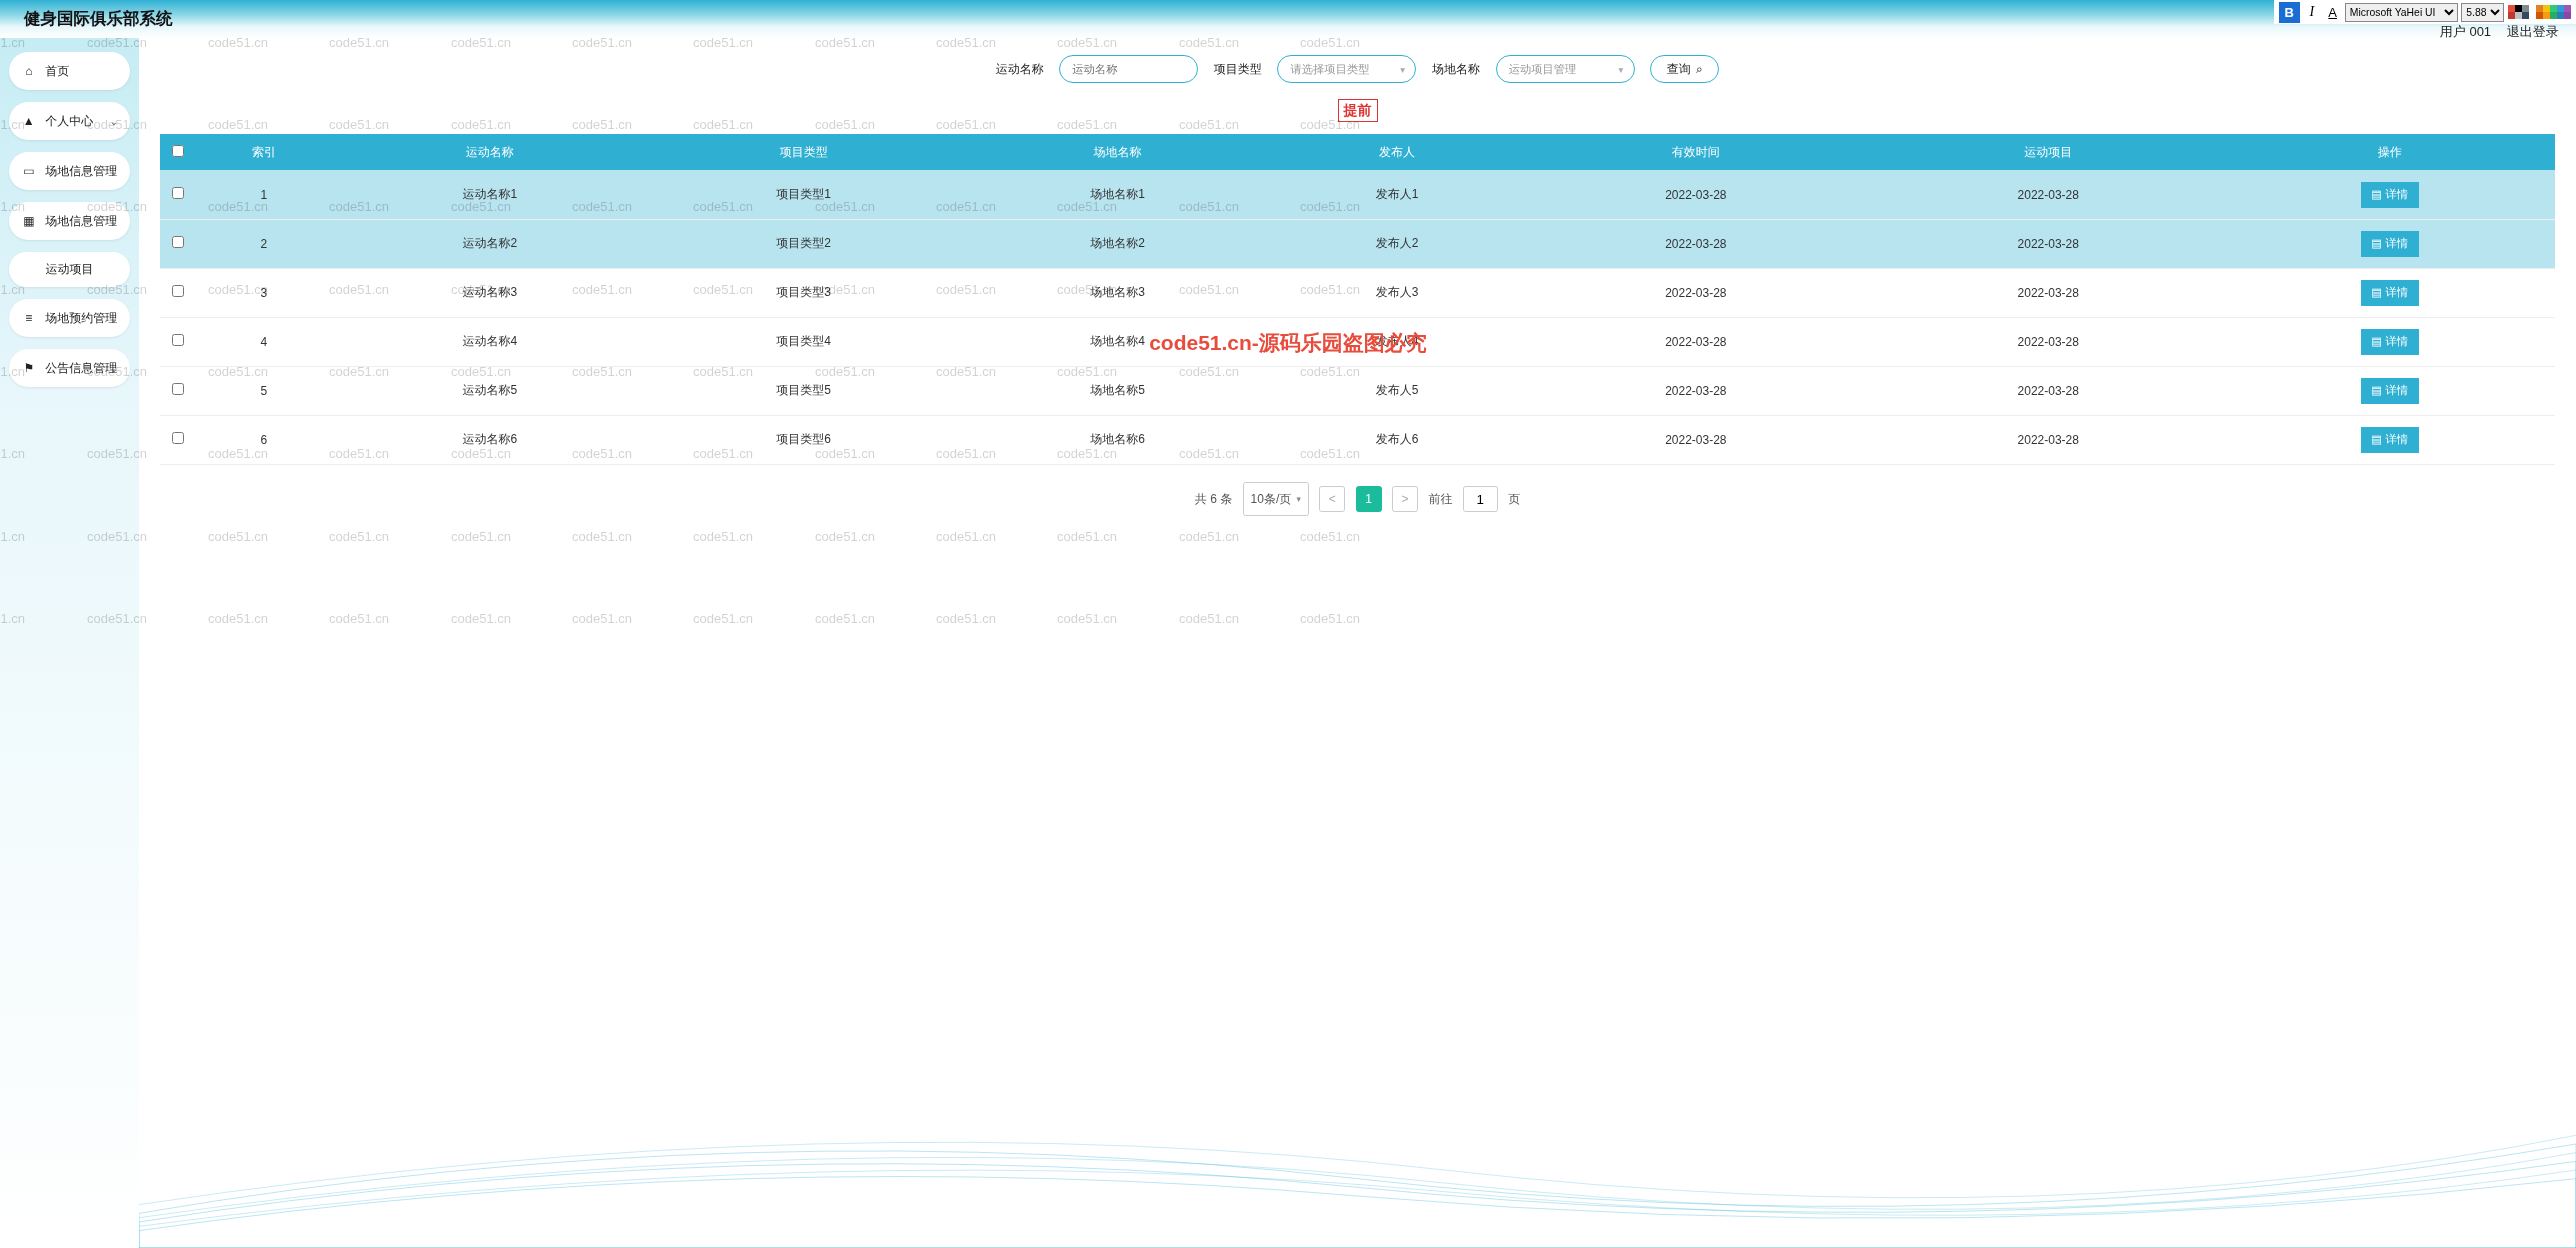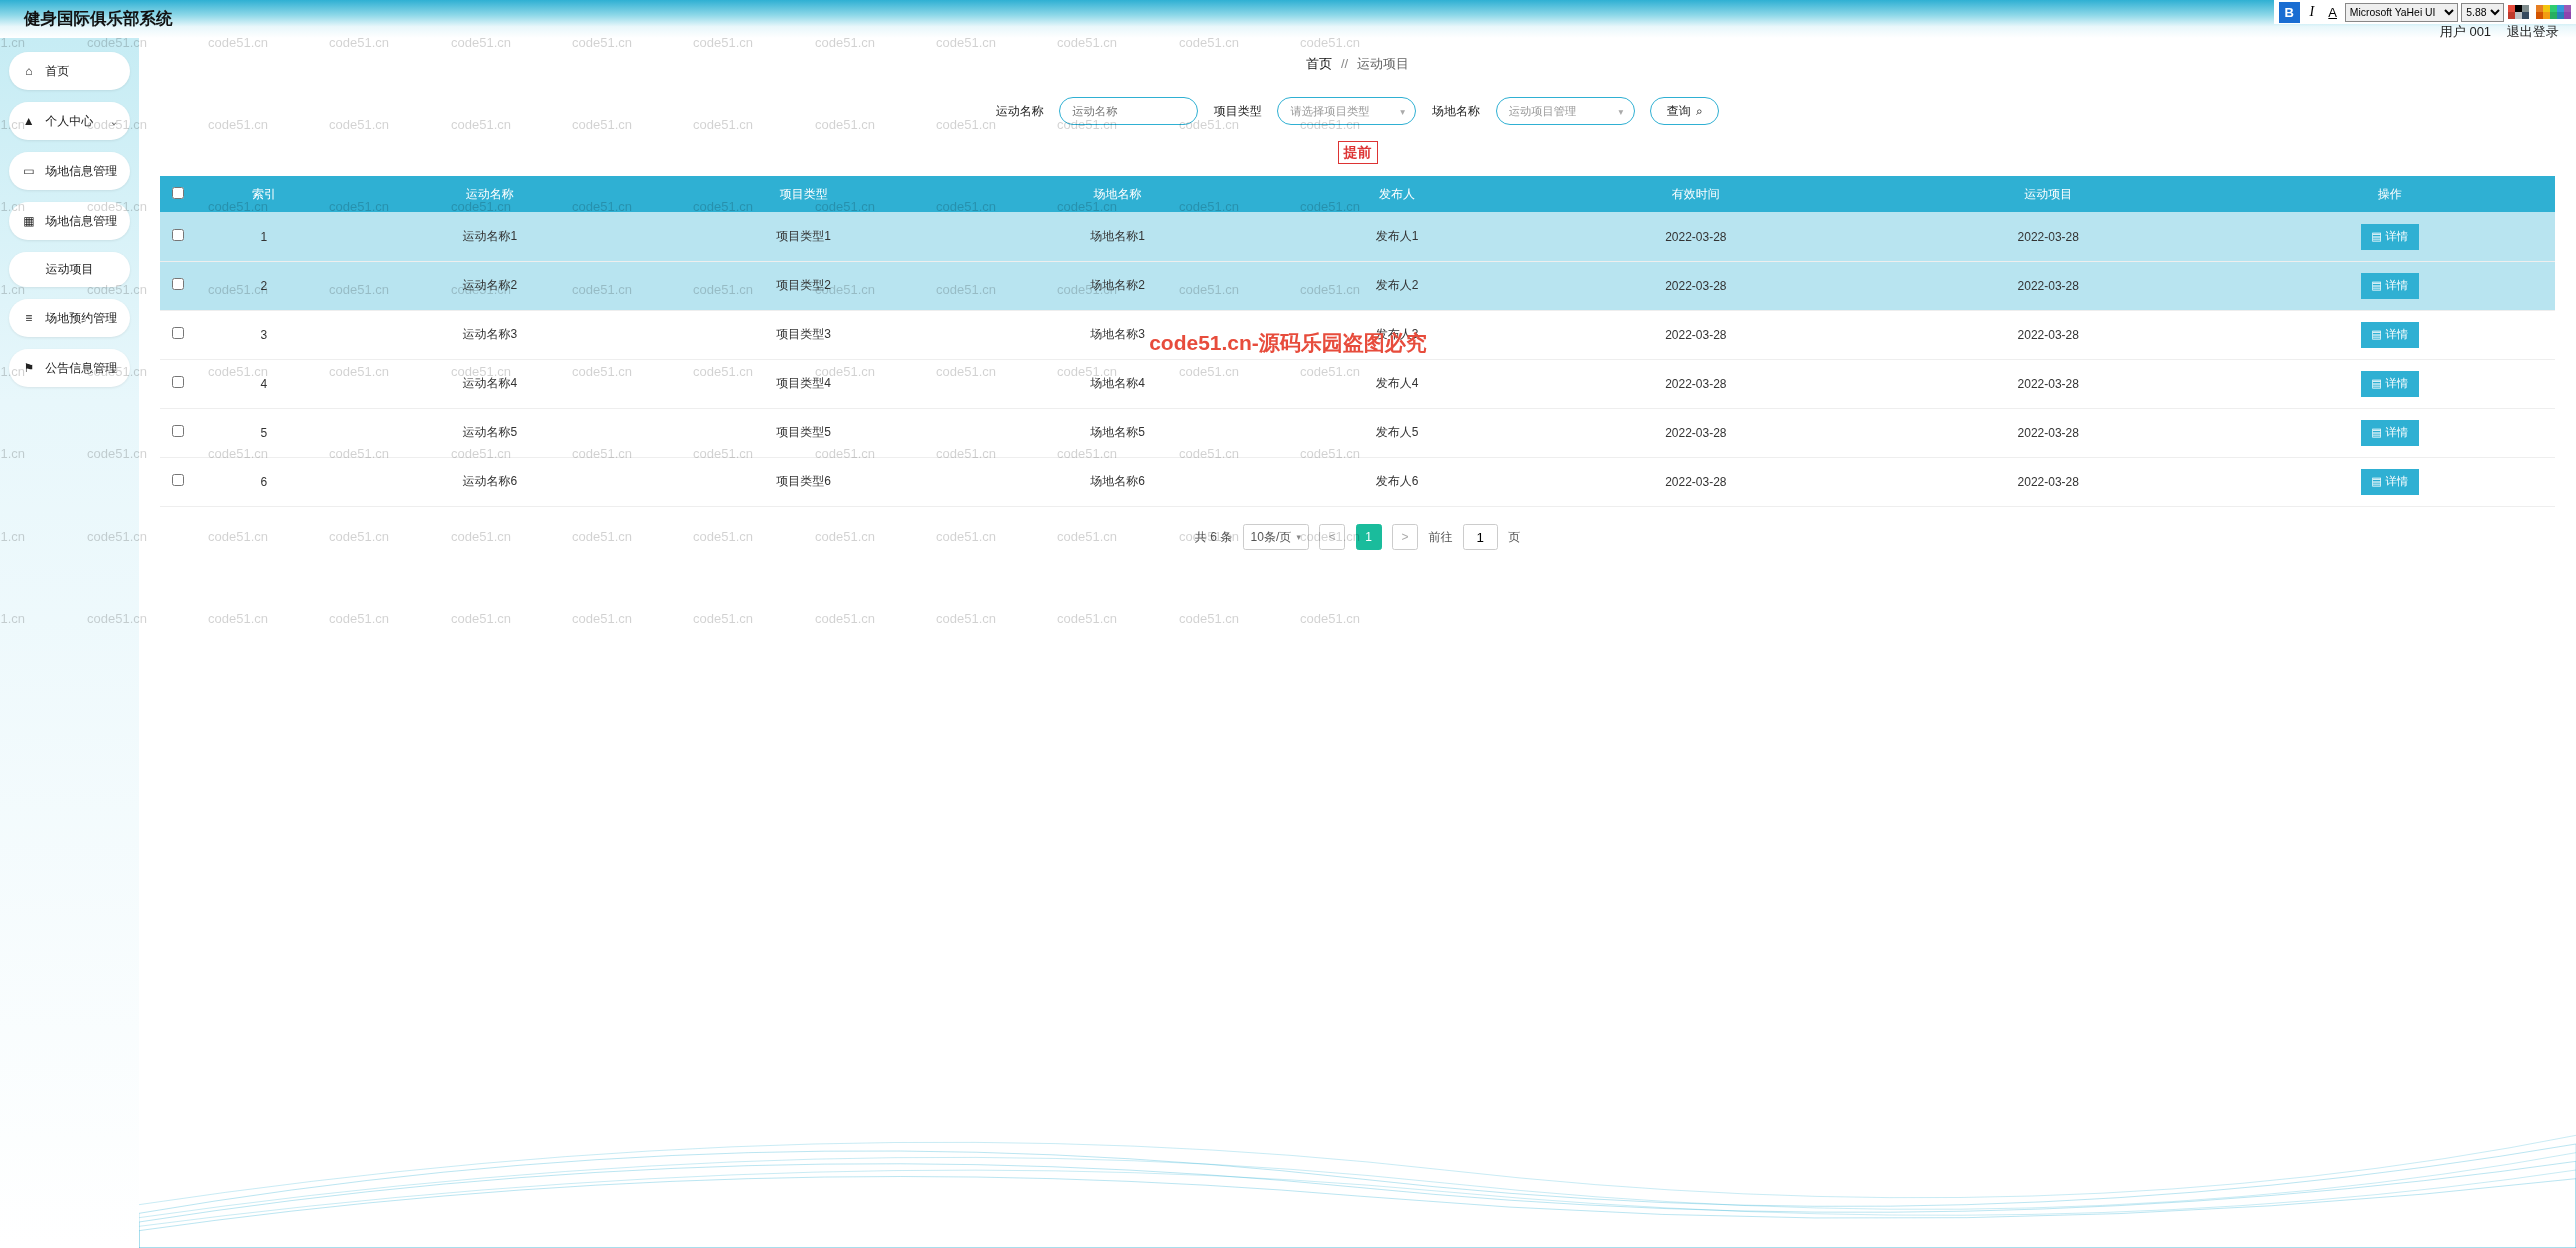--- a/index.html
+++ b/index.html
@@ -48,21 +48,21 @@
 table { width: 100%; border-collapse: collapse; font-size: 12px; }
 thead th { background: #2fb0d3; color: #fff; font-weight: 500; height: 36px; text-align: center; }
 thead th:first-child { width: 35px; }
 tbody td { height: 49px; text-align: center; color: #333; border-bottom: 0.9px solid #eee; }
 tbody tr.sel { background: #b8e4f0; }
 .detail-btn { display: inline-flex; align-items: center; gap: 3.5px; background: #2fb0d3; color: #fff; height: 26px; padding: 0 10.4px; border: none; font-size: 11.3px; cursor: pointer; }
 input[type=checkbox] { width: 12px; height: 12px; cursor: pointer; }
 
 
 .pagination { display: flex; align-items: center; justify-content: center; gap: 10.4px; margin-top: 17.3px; font-size: 12px; color: #555; }
-.pagination .sel-page { height: 26px; border: 0.9px solid #ccc; border-radius: 2.6px; padding: 8px 7px; display: flex; align-items: center; gap: 5.2px; background: #fff; cursor:pointer; }
+.pagination .sel-page { height: 26px; border: 0.9px solid #ccc; border-radius: 2.6px; padding: 16px 7px; display: flex; align-items: center; gap: 5.2px; background: #fff; cursor:pointer; }
 .pagination .pg-btn { width: 26px; height: 26px; border: 0.9px solid #ccc; border-radius: 2.6px; display: flex; align-items: center; justify-content: center; background: #fff; color: #aaa; cursor:pointer; }
 .pagination .pg-btn.active { background: #1abc9c; color: #fff; border-color: #1abc9c; }
 .pagination input { width: 35px; height: 26px; border: 0.9px solid #ccc; border-radius: 2.6px; text-align: center; }
 
 
 .bottom-wave { position: absolute; bottom: 0; left: 139px; right: 0; height: 156px; pointer-events: none; overflow: hidden; }
 .bottom-wave svg { width: 100%; height: 100%; }
 
 
 .watermark-layer { position: fixed; inset: 0; pointer-events: none; z-index: 50; }
@@ -137,25 +137,20 @@
         <span class="chev">⌄</span>
       </div>
       <div class="nav-item">
         <span class="icon">⚑</span>
         <span>公告信息管理</span>
         <span class="chev">⌄</span>
       </div>
     </div>
 
   <div class="main">
-    <div class="breadcrumb">
-      <span class="home">首页</span>
-      <span class="sep">//</span>
-      <span class="cur">运动项目</span>
-    </div>
 
     <div class="filter-row">
       <label>运动名称</label>
       <input placeholder="运动名称" style="">
       <label>项目类型</label>
       <div class="sel">
           <span>请选择项目类型</span>
           <span class="chev">▾</span>
         </div>
       <label>场地名称</label>

